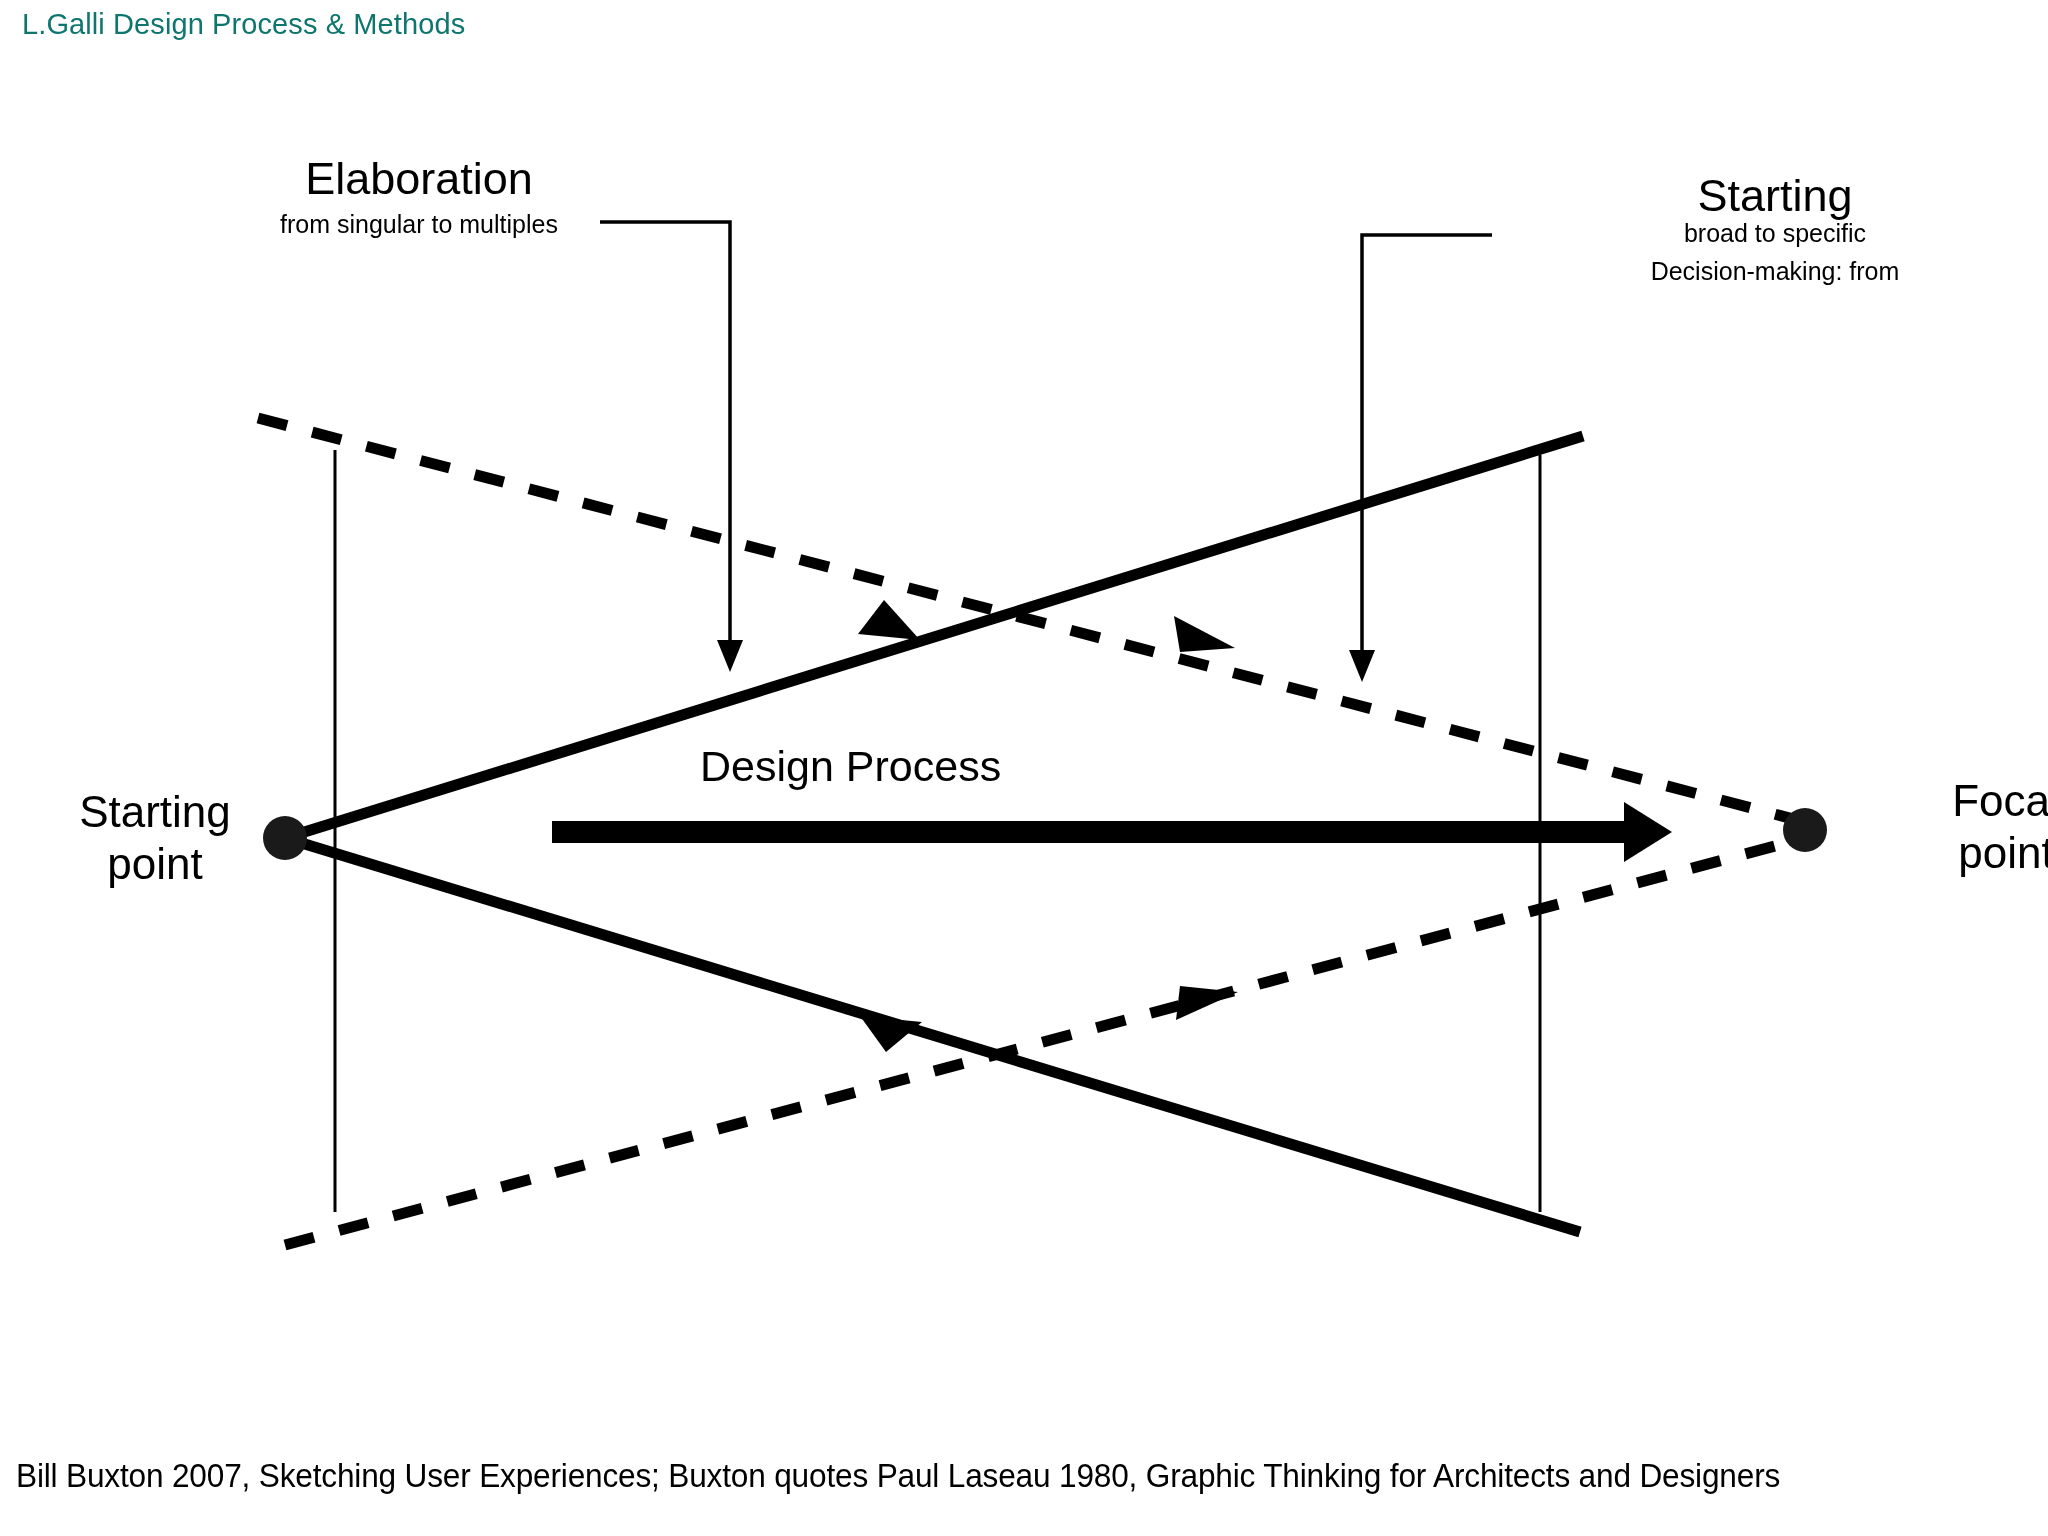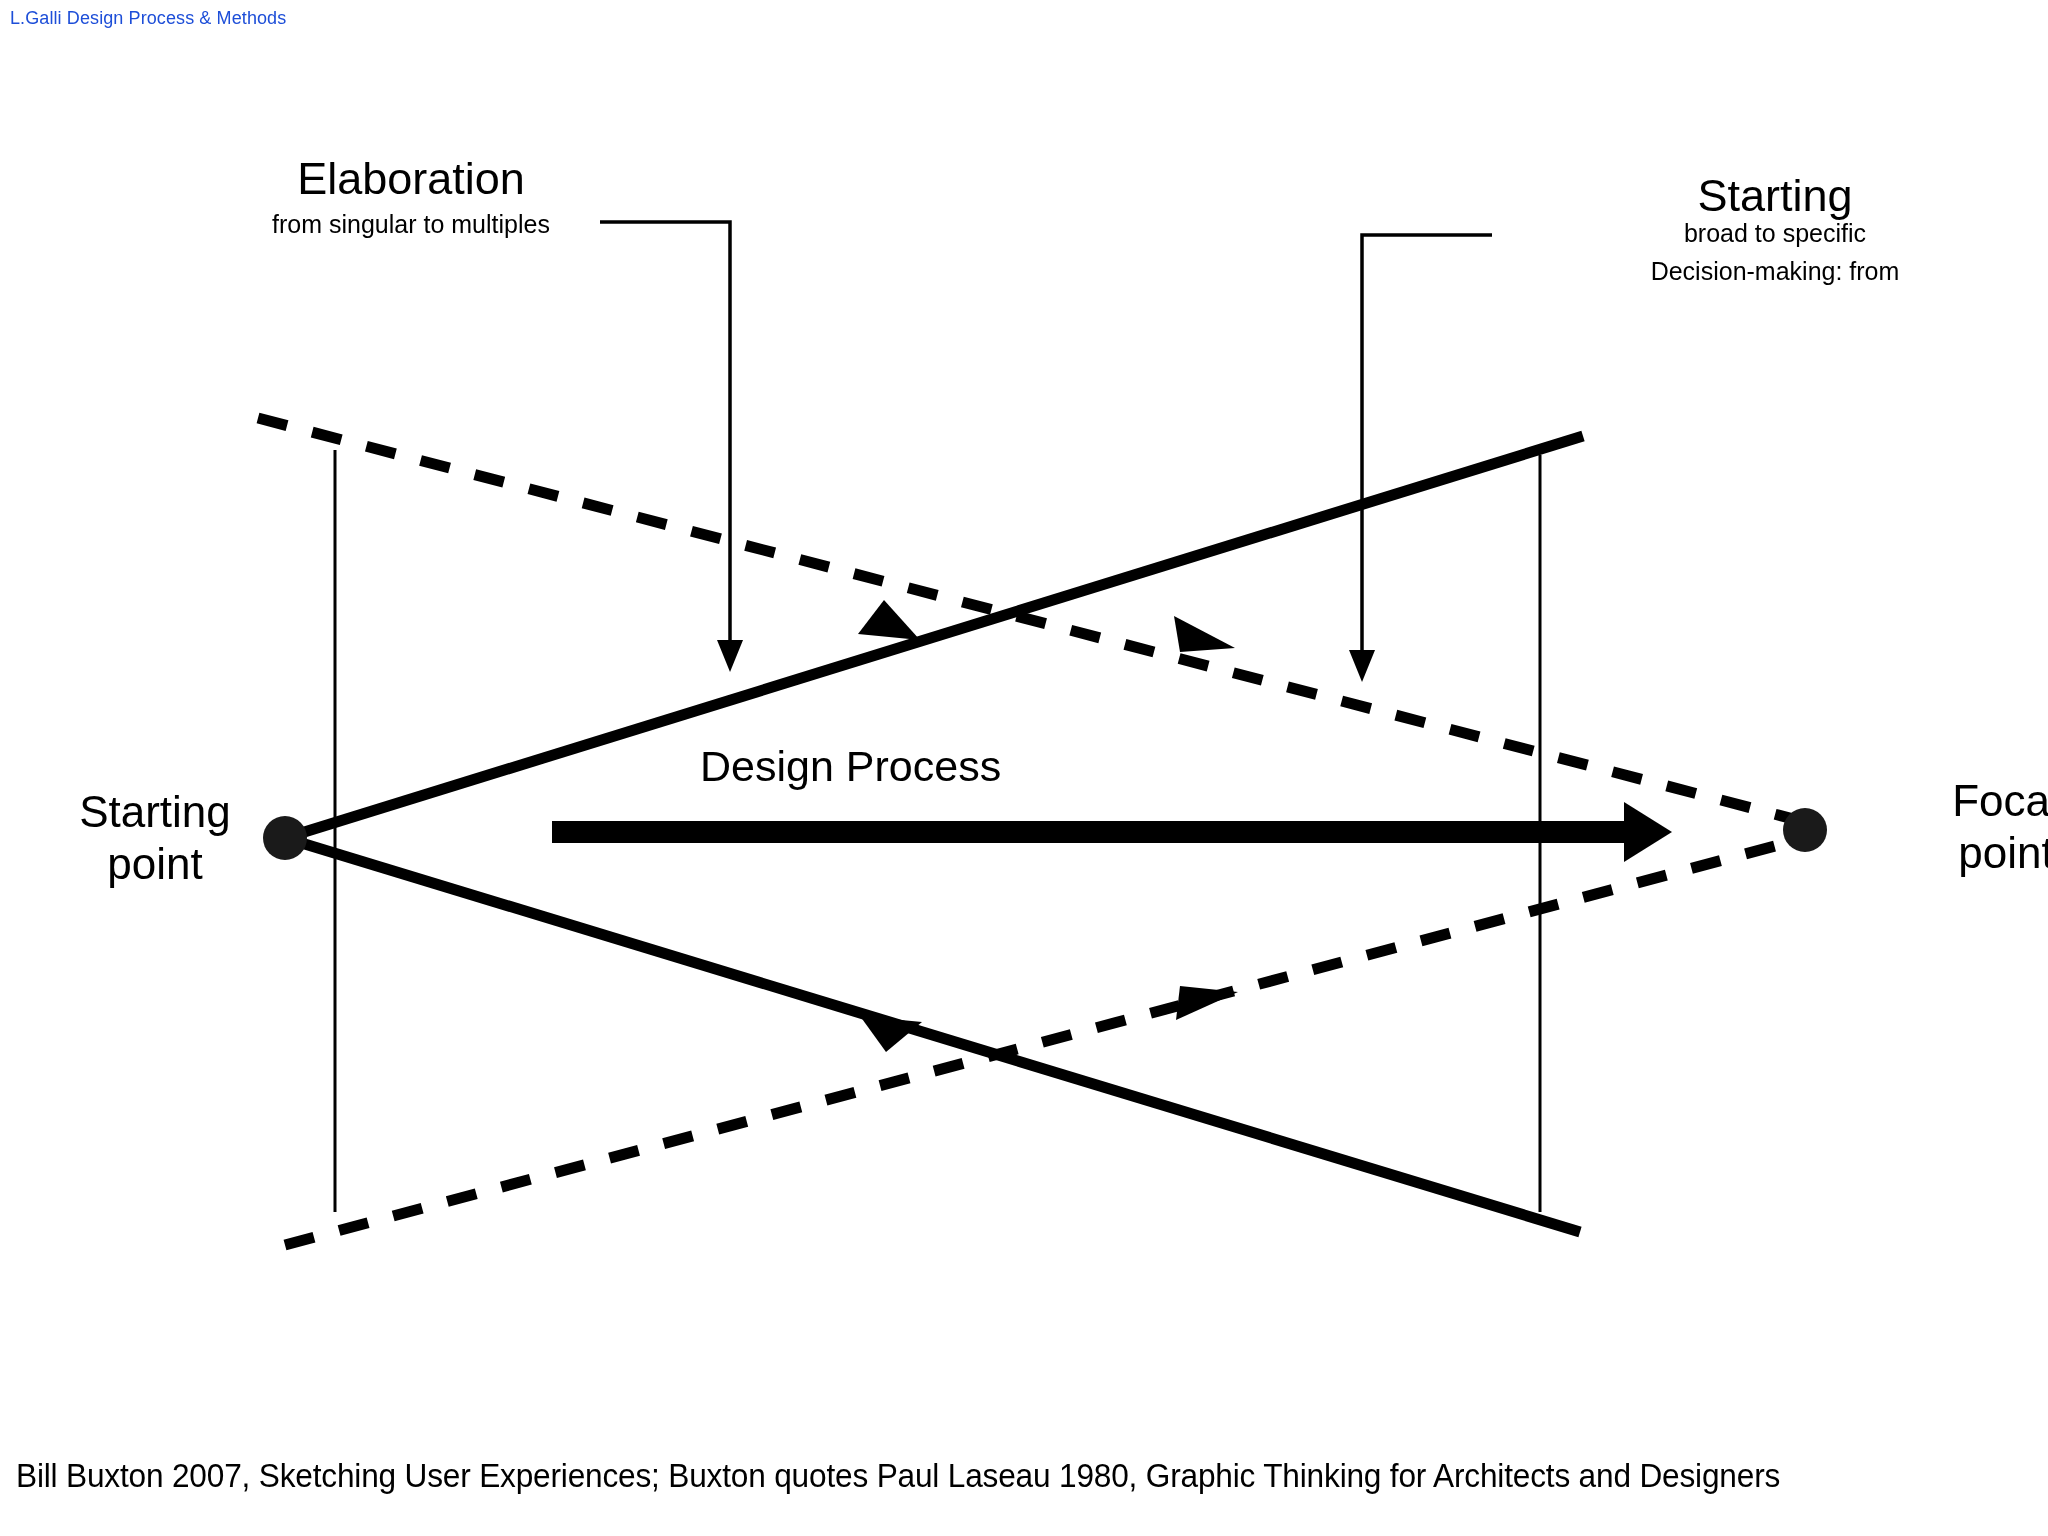--- a/index.html
+++ b/index.html
@@ -14,26 +14,26 @@
     height: 1536px;
     background: #ffffff;
     overflow: hidden;
     font-family: "Liberation Sans", sans-serif;
     color: #000000;
   }
 
   
   #header-title {
     position: absolute;
-    left: 10px;
+    left: 22px;
     top: 8px;
     font-family: "Liberation Sans", sans-serif;
-    font-size: 18px;
+    font-size: 29px;
     letter-spacing: 0.1px;
-    color: #1d4ed8;
+    color: #0f766e;
     white-space: nowrap;
   }
 
   
   #diagram-svg {
     position: absolute;
     left: 0;
     top: 0;
     width: 2048px;
     height: 1536px;
@@ -55,21 +55,21 @@
   .label-sub {
     font-family: "Liberation Sans", sans-serif;
     font-size: 25px;
     font-weight: 400;
     line-height: 1.18;
     margin-top: 8px;
     white-space: nowrap;
   }
 
   #elaboration-block {
-    left: 176px;
+    left: 184px;
     top: 155px;
     width: 470px;
   }
   #reduction-block {
     left: 1540px;
     top: 172px;
     width: 470px;
   }
 
   #design-process-label {

